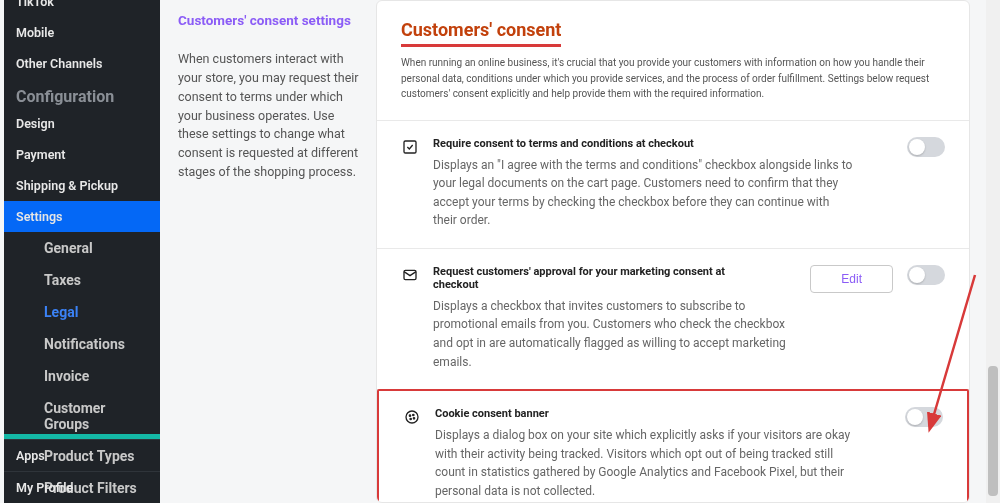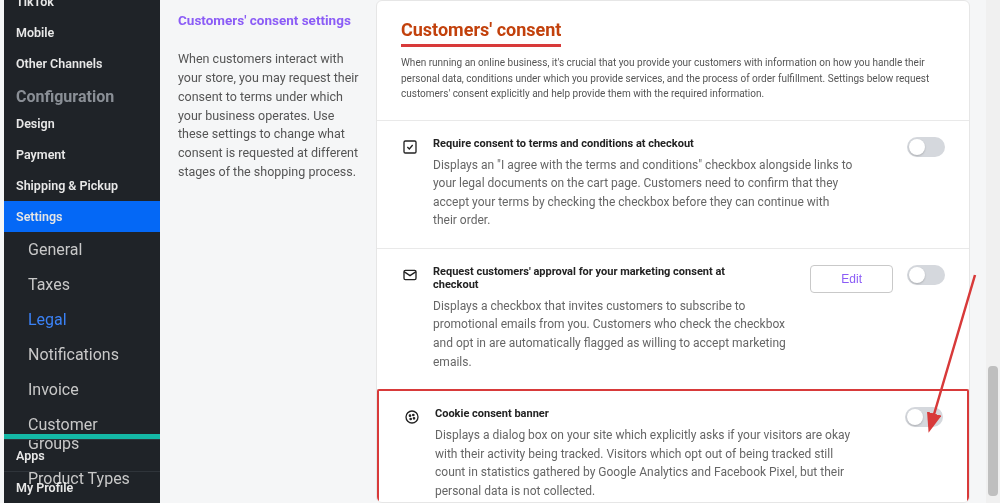--- a/index.html
+++ b/index.html
@@ -1,19 +1,19 @@
 <!DOCTYPE html>
 <html><head>
 <meta charset="utf-8">
 <style>
 * { box-sizing: border-box; margin: 0; padding: 0; }
 body { font-family: -apple-system, BlinkMacSystemFont, "Segoe UI", Roboto, Arial, sans-serif; background: #f5f6f7; width: 1000px; height: 503px; overflow: hidden; position: relative; }
 .sidebar { position: absolute; left: 4px; top: 0; width: 156px; height: 503px; background: #1f2328; color: #fff; font-size: 13px; overflow: hidden; }
 .sidebar .item { padding: 8px 12px; cursor: pointer; color: #e8e8e8; font-weight: 600; font-size: 12.5px; }
-.sidebar .item.sub { padding-left: 24px; font-weight: 400; color: #c8c8c8; font-size: 16px; }
+.sidebar .item.sub { padding-left: 40px; font-weight: 700; color: #c8c8c8; font-size: 14px; }
 .sidebar .item.sub.active-sub { color: #3b82f6; }
 .sidebar .label { padding: 8px 12px  2px; font-size: 16px; color: #8a8f96; font-weight: 700; }
 .sidebar .item.active { background: #0468f6; color: #e5e5e5; }
 .sidebar .bottom { position: absolute; bottom: 0; width: 100%; border-top: 5px solid #14b8a6; }
 .sidebar .bottom .item { border-top: 1px solid #2f343a; }
 .left-col { position: absolute; left: 178px; top: 10px; width: 182px; font-size: 12.5px; color: #555; line-height: 1.5; }
 .left-col h3 { font-size: 13.5px; font-weight: 700; color: #8b5cf6; margin-bottom: 20px; }
 .main { position: absolute; left: 376px; top: 0; width: 594px; height: 503px; background: #fff; border-radius: 6px; border: 1px solid #e6e6e6; overflow: hidden; }
 .main-section { padding: 18px 24px 18px 24px; border-bottom: 1px solid #e9e9e9; }
 .main h2 { font-size: 18px; font-weight: 700; color: #c2410c; display: inline-block; padding-bottom: 4px; border-bottom: 3px solid #d83a3a; margin-bottom: 8px; }

